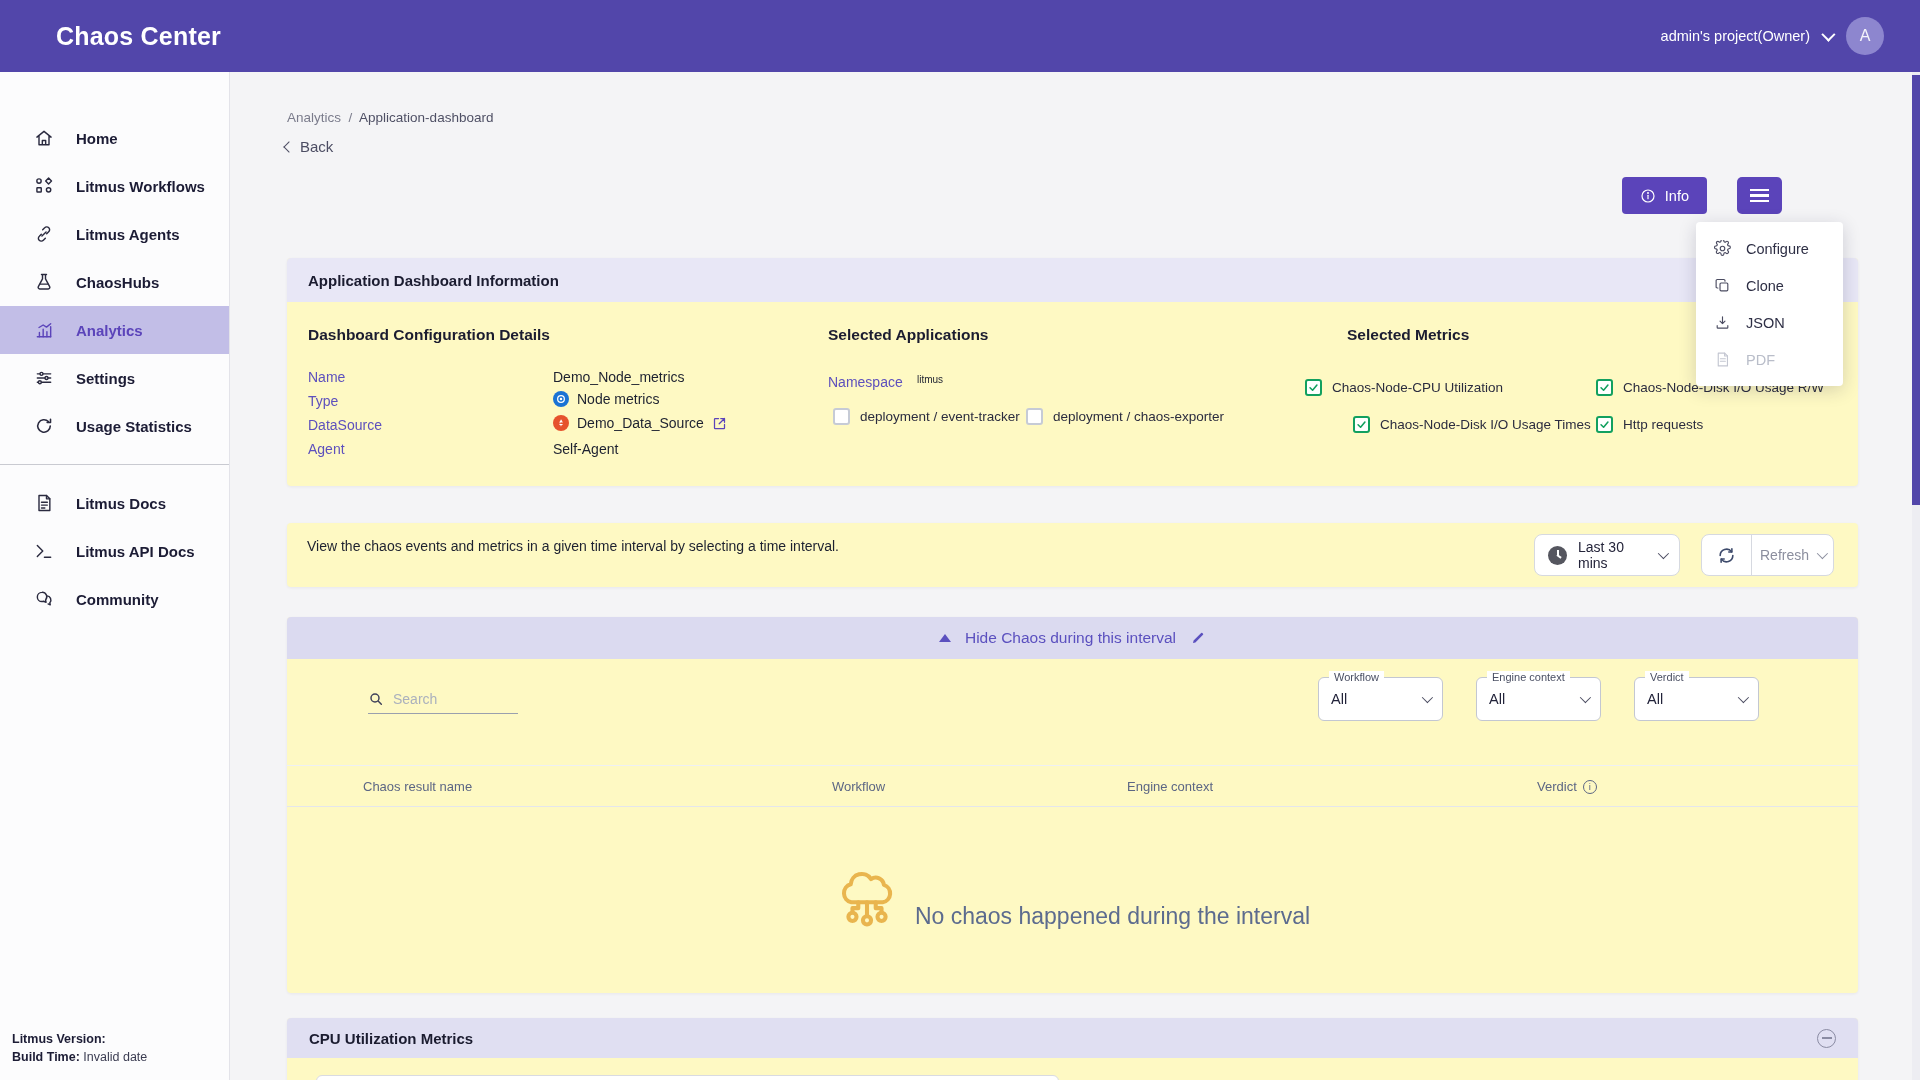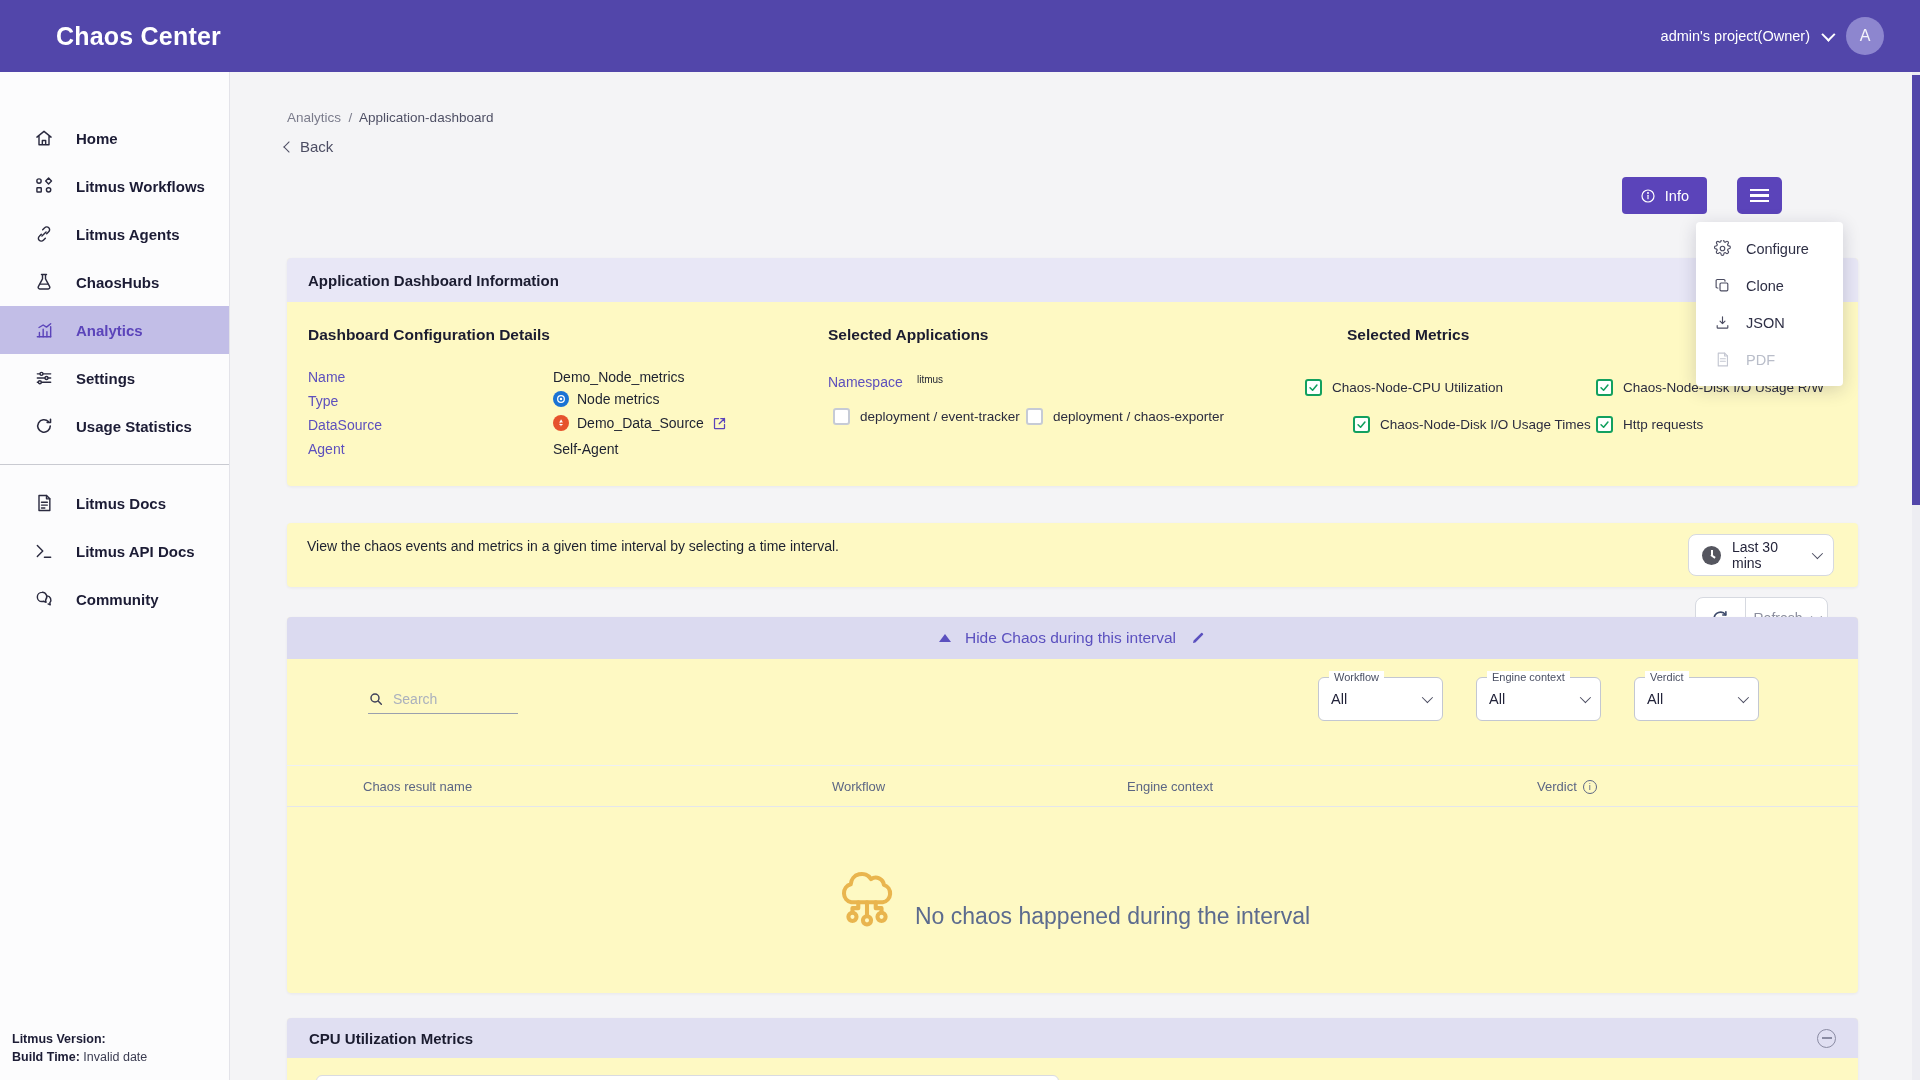--- a/index.html
+++ b/index.html
@@ -70,21 +70,21 @@
   .ns-label { position:absolute; font-size:14px; color:#5d50bd; }
   .ns-value { position:absolute; font-size:10px; color:#1d2130; }
   .cbx-row { position:absolute; display:flex; align-items:center; gap:10px; font-size:13.5px; color:#2b2c3f; cursor:pointer; }
   .cb { width:17px; height:17px; border-radius:3px; background:#fff; border:2px solid #c6cbd6; display:inline-flex; align-items:center; justify-content:center; flex:0 0 auto; }
   .cb.checked { border-color:#12a05f; }
   .cb.checked svg { width:11px; height:11px; color:#12a05f; }
 
   
   .card-interval { top:451px; height:64px; }
   .interval-text { position:absolute; left:20px; top:13px; width:560px; font-size:14px; color:#1d2130; line-height:1.45; }
-  .interval-controls { position:absolute; right:24px; top:11px; display:flex; align-items:center; gap:21px;flex-direction:column; }
+  .interval-controls { position:absolute; right:24px; top:11px; display:flex; align-items:center; gap:21px; }
   .time-btn { height:42px; width:146px; border:1px solid #d6d9e0; border-radius:8px; background:#fff; display:flex; align-items:center; gap:11px; padding:0 13px; cursor:pointer; font-family:inherit; }
   .time-btn .clock { width:19px; height:19px; border-radius:50%; background:#55565f; position:relative; flex:0 0 auto; }
   .time-btn .clock:before { content:""; position:absolute; left:8.5px; top:4px; width:2px; height:6px; background:#fff; }
   .time-btn .clock:after { content:""; position:absolute; left:8.5px; top:8px; width:5px; height:2px; background:#fff; transform:rotate(35deg); transform-origin:left; }
   .time-btn .t-lbl { font-size:14px; color:#24243a; flex:1; text-align:left; }
   .sm-chev { width:8px; height:8px; border-right:1.8px solid #4b4c61; border-bottom:1.8px solid #4b4c61; transform:rotate(45deg) translateY(-2px); }
   .refresh-group { display:flex; height:42px; border:1px solid #d6d9e0; border-radius:8px; background:#fff; overflow:hidden; }
   .refresh-icon-btn { width:50px; display:flex; align-items:center; justify-content:center; cursor:pointer; border-right:1px solid #d6d9e0; color:#3d4a6b; }
   .refresh-dd { width:81px; display:flex; align-items:center; justify-content:center; gap:8px; font-size:14px; color:#8b8e9e; cursor:pointer; }
   .refresh-dd .sm-chev { border-color:#8b8e9e; }

